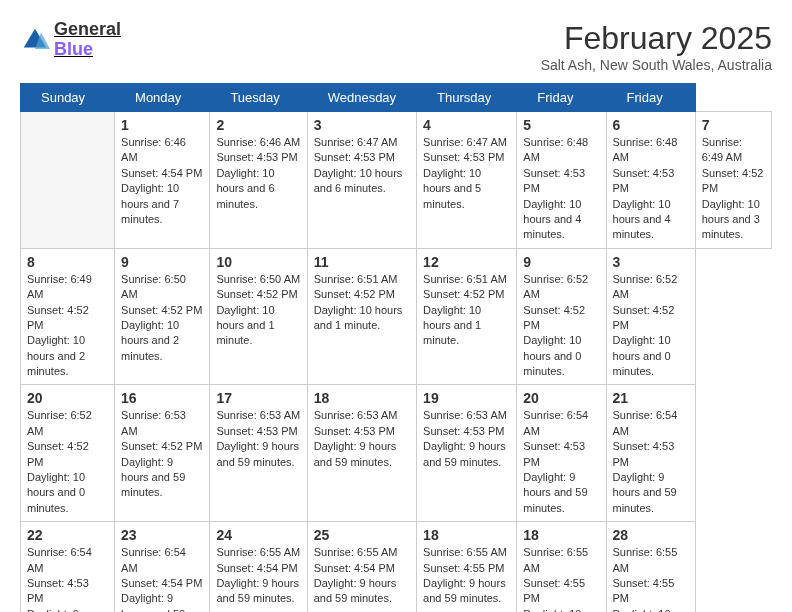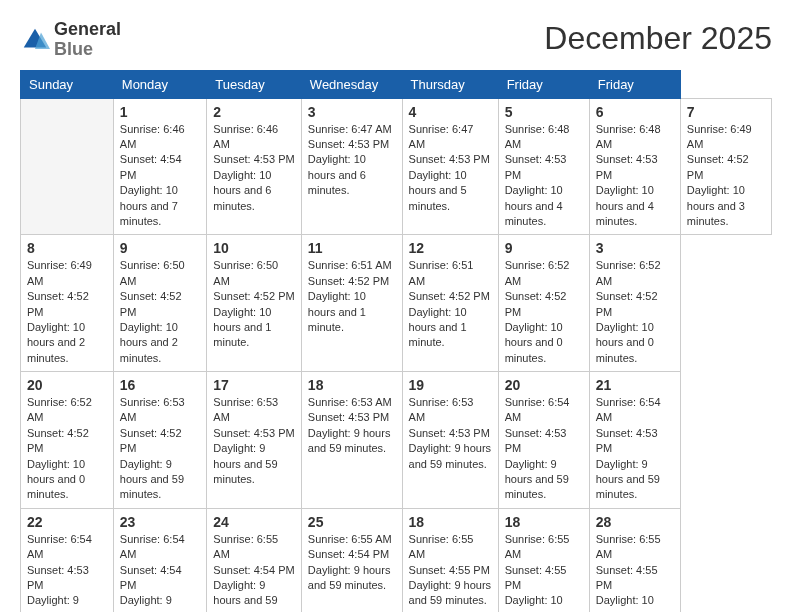--- a/index.html
+++ b/index.html
@@ -13,28 +13,29 @@
     .header {
       display: flex;
       justify-content: space-between;
       align-items: flex-start;
       margin-bottom: 10px;
     }
     .logo {
       display: flex;
       align-items: center;
       gap: 4px;
+      text-decoration: underline;
     }
     .logo-text {
       font-size: 18px;
       font-weight: bold;
       line-height: 1.1;
     }
     .logo-general { color: #333; }
-    .logo-blue { color: #737373; }
+    .logo-blue { color: #8b5cf6; }
     .logo-icon {
       width: 30px;
       height: 30px;
     }
     .title-block {
       text-align: right;
     }
     .month-title {
       font-size: 32px;
       color: #333;
@@ -46,21 +47,21 @@
     }
     .calendar {
       width: 100%;
       border-collapse: collapse;
       font-size: 11px;
     }
     .calendar th {
       background: #1a5fa8;
       color: #fff;
       text-align: left;
-      padding: 6px 8px;
+      padding: 6px 20px;
       font-size: 13px;
       font-weight: normal;
       border: 1px solid #1a5fa8;
     }
     .calendar td {
       border: 1px solid #ccc;
       vertical-align: top;
       padding: 5px 6px;
       width: 108px;
       min-height: 80px;
@@ -93,21 +94,22 @@
     <svg class="logo-icon" viewBox="0 0 40 40">
       <polygon points="20,5 35,30 5,30" fill="#1a5fa8"></polygon>
       <polygon points="28,10 40,32 20,32" fill="#4a9fd4" opacity="0.7"></polygon>
     </svg>
     <div class="logo-text">
       <div class="logo-general">General</div>
       <div class="logo-blue">Blue</div>
     </div>
   </div>
   <div class="title-block">
-    <div class="month-title">December 2025</div>
+    <div class="month-title">February 2025</div>
+    <div class="location">Salt Ash, New South Wales, Australia</div>
   </div>
 </div>
 
 <table class="calendar">
   <thead>
     <tr>
     <th>Sunday</th>
         <th>Monday</th>
         <th>Tuesday</th>
         <th>Wednesday</th>

